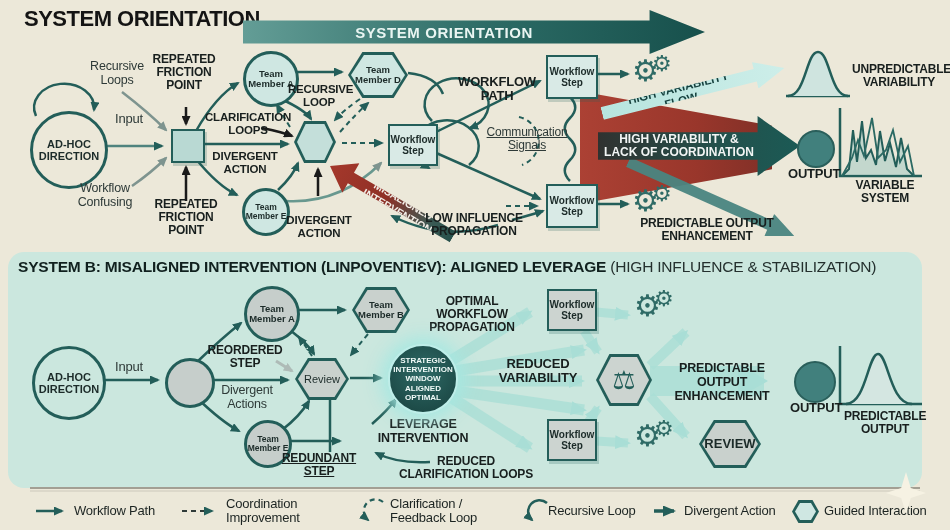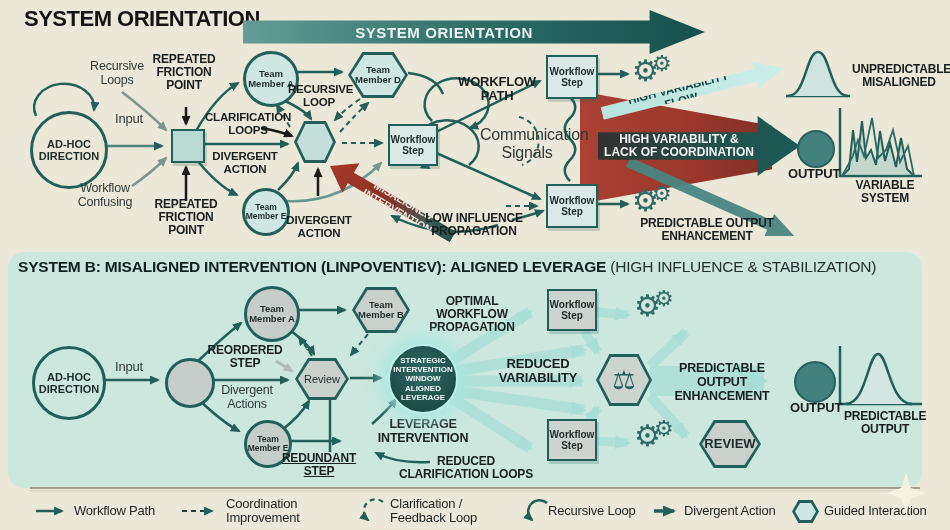--- a/index.html
+++ b/index.html
@@ -263,28 +263,28 @@
   <div class="lbl" style="left:204px;top:111px;width:88px;font-size:11.5px;">CLARIFICATION
 LOOPS</div>
   <div class="lbl" style="left:288px;top:83px;width:62px;font-size:11.5px;">RECURSIVE
 LOOP</div>
   <div class="lbl" style="left:210px;top:150px;width:70px;font-size:11.5px;">DIVERGENT
 ACTION</div>
   <div class="lbl" style="left:284px;top:214px;width:70px;font-size:11.5px;">DIVERGENT
 ACTION</div>
   <div class="lbl" style="left:458px;top:75px;width:78px;font-size:13px;">WORKFLOW
 PATH</div>
-  <div class="lbl n" style="left:480px;top:126px;width:94px;font-size:16px;">Communication
+  <div class="lbl n" style="left:480px;top:126px;width:94px;font-size:12px;text-decoration:underline;">Communication
 Signals</div>
   <div class="lbl" style="left:418px;top:212px;width:112px;font-size:12px;">LOW INFLUENCE
 PROPAGATION</div>
   <div class="lbl" style="left:640px;top:217px;width:134px;font-size:12px;">PREDICTABLE OUTPUT
 ENHANCEMENT</div>
   <div class="lbl" style="left:852px;top:63px;width:94px;font-size:12px;">UNPREDICTABLE
-MISALIGNED</div>
+VARIABILITY</div>
   <div class="lbl" style="left:788px;top:167px;width:52px;font-size:13px;">OUTPUT</div>
   <div class="lbl" style="left:848px;top:179px;width:74px;font-size:12px;">VARIABLE
 SYSTEM</div>
 
   <div id="bHeader">
     <b>SYSTEM B: MISALIGNED INTERVENTION (LINPOVENTIƐV): ALIGNED LEVERAGE </b><span>(HIGH INFLUENCE &amp; STABILIZATION)</span>
   </div>
 
   <div class="circle" style="left:32px;top:346px;width:68px;height:68px;font-size:11px;background:#cbe7de;"><span>AD-HOC
 DIRECTION</span></div>
@@ -297,21 +297,21 @@
     </div>
   <div class="hexO" style="left:295px;top:358px;width:54px;height:42px;">
       <div class="hexI" style="background:#c9d1cd;font-size:11px;font-weight:400;">Review</div>
     </div>
   <div class="circle" style="left:244px;top:420px;width:42px;height:42px;font-size:8.5px;background:#c6cecb;"><span>Team
 Member E</span></div>
   <div id="strategic"><span>STRATEGIC
 INTERVENTION
 WINDOW
 ALIGNED
-LEVERAGE</span></div>
+OPTIMAL</span></div>
   <div class="box" style="left:547px;top:289px;width:46px;height:38px;font-size:10px;background:#ccd4d0;"><span>Workflow
 Step</span></div>
   <div class="box" style="left:547px;top:419px;width:46px;height:38px;font-size:10px;background:#ccd4d0;"><span>Workflow
 Step</span></div>
   <div class="hexO" style="left:596px;top:354px;width:56px;height:52px;">
       <div class="hexI" style="background:#ccd4d0;"><span class="scales">⚖</span></div>
     </div>
   <div class="hexO" style="left:699px;top:420px;width:62px;height:48px;">
       <div class="hexI" style="background:#c9d1cd;font-size:13px;font-weight:800;">REVIEW</div>
     </div>

